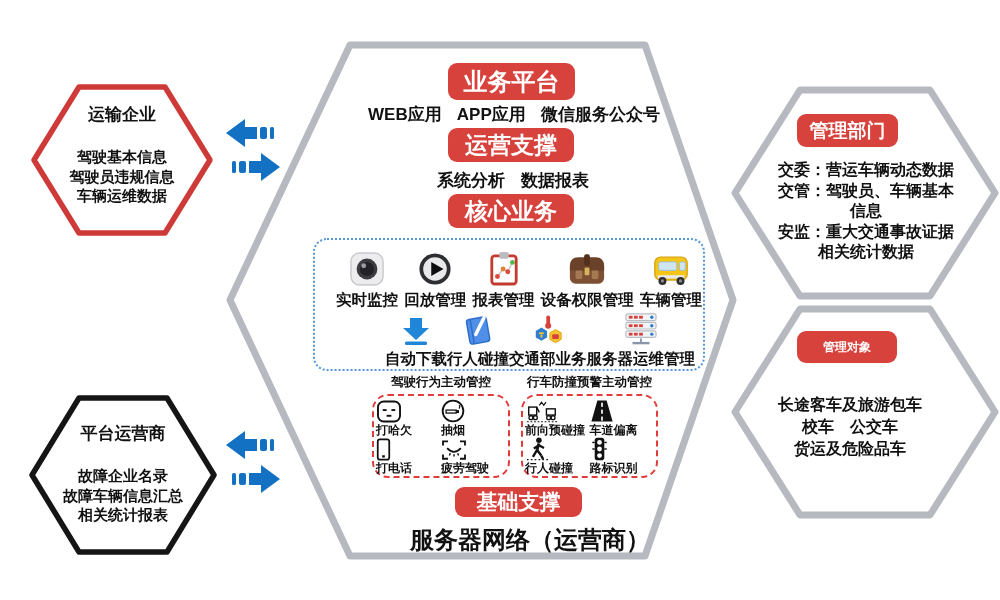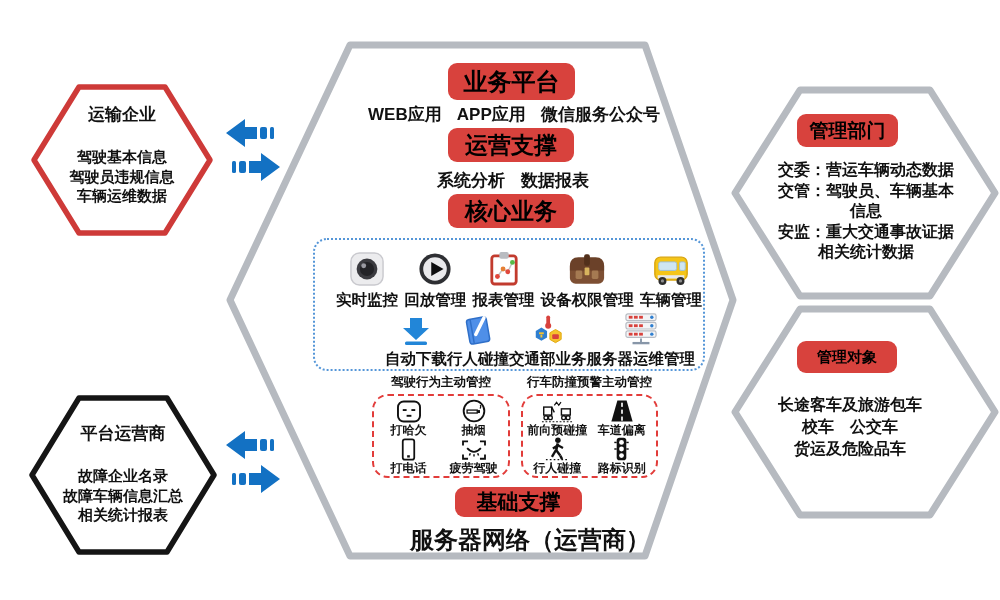--- a/index.html
+++ b/index.html
@@ -1,47 +1,47 @@
 <!DOCTYPE html>
 <html><head>
 <meta charset="utf-8">
 <style>
   html,body{margin:0;padding:0;background:#fff;}
   .stage{position:relative;width:1000px;height:600px;background:#fff;overflow:hidden;
          font-family:"Liberation Sans","DejaVu Sans",sans-serif;font-weight:bold;color:#111;}
   .stage svg.bg{position:absolute;left:0;top:0;}
-  .banner{position:absolute;background:#d8423d;color:#000000;border-radius:9px;
+  .banner{position:absolute;background:#d8423d;color:#ffffff;border-radius:9px;
           display:flex;align-items:center;justify-content:center;white-space:nowrap;}
   .b-platform{left:448px;top:63px;width:127px;height:37px;font-size:24px;}
   .b-support {left:448px;top:128px;width:126px;height:34px;font-size:23px;}
   .b-core    {left:448px;top:194px;width:126px;height:34px;font-size:23px;}
   .b-base    {left:455px;top:487px;width:127px;height:30px;font-size:21px;}
   .b-dept    {left:797px;top:114px;width:101px;height:33px;font-size:19px;}
-  .b-obj     {left:797px;top:341px;width:100px;height:32px;font-size:15px;}
+  .b-obj     {left:797px;top:331px;width:100px;height:32px;font-size:12px;}
   .textrow{position:absolute;display:flex;justify-content:space-between;white-space:nowrap;}
   .row-apps{left:368px;top:103px;width:292px;font-size:17px;}
   .row-supp{left:437px;top:169px;width:152px;font-size:17px;}
   .row-base{left:410px;top:524px;width:208px;font-size:24px;}
   .bluebox{position:absolute;left:313px;top:238px;width:392px;height:133px;
            border:2px dotted #5596d8;border-radius:14px;box-sizing:border-box;}
   .modrow{position:absolute;display:flex;justify-content:space-between;}
   .modrow1{left:336px;top:246px;width:366px;}
   .modrow2{left:355px;top:312px;width:340px;justify-content:flex-end;}
   .mod{display:flex;flex-direction:column;align-items:center;}
   .mod .ic{display:flex;align-items:flex-end;justify-content:center;}
   .modrow1 .ic{height:40px;}
   .modrow2 .ic{height:33px;}
   .mod .mlabel{margin-top:4px;font-size:15.5px;white-space:nowrap;}
   .ctrl{position:absolute;width:138px;}
   .ctrl-l{left:372px;top:374px;}
   .ctrl-r{left:521px;top:374px;width:137px;}
   .ctrl-title{font-size:12.5px;text-align:center;white-space:nowrap;}
   .ctrl-box{margin-top:3px;border:2px dashed #e23c3a;border-radius:16px;height:84px;
             box-sizing:border-box;display:flex;flex-wrap:wrap;padding:3px 2px 2px 2px;}
-  .citem{width:50%;display:flex;flex-direction:column;align-items:center;justify-content:flex-end;box-sizing:border-box;}
+  .citem{width:50%;display:flex;flex-direction:column;align-items:flex-start;justify-content:flex-end;box-sizing:border-box;}
   .citem .cic{display:flex;align-items:flex-end;justify-content:center;height:24px;}
   .citem .clabel{font-size:12px;white-space:nowrap;line-height:14px;}
   .hexblock{position:absolute;text-align:center;}
   .hb-lt{left:38px;top:103px;width:168px;}
   .hb-lb{left:32px;top:415px;width:182px;margin-top:7px;}
   .hexblock .htitle{font-size:17px;}
   .hexblock .hlines{margin-top:21px;font-size:15px;line-height:19.5px;white-space:nowrap;}
   .hb-rt{left:760px;top:160px;width:212px;font-size:16px;line-height:20.5px;}
   .hb-rt .rline{text-align:center;white-space:nowrap;}
   .hb-rt .rline.center{text-align:center;}

